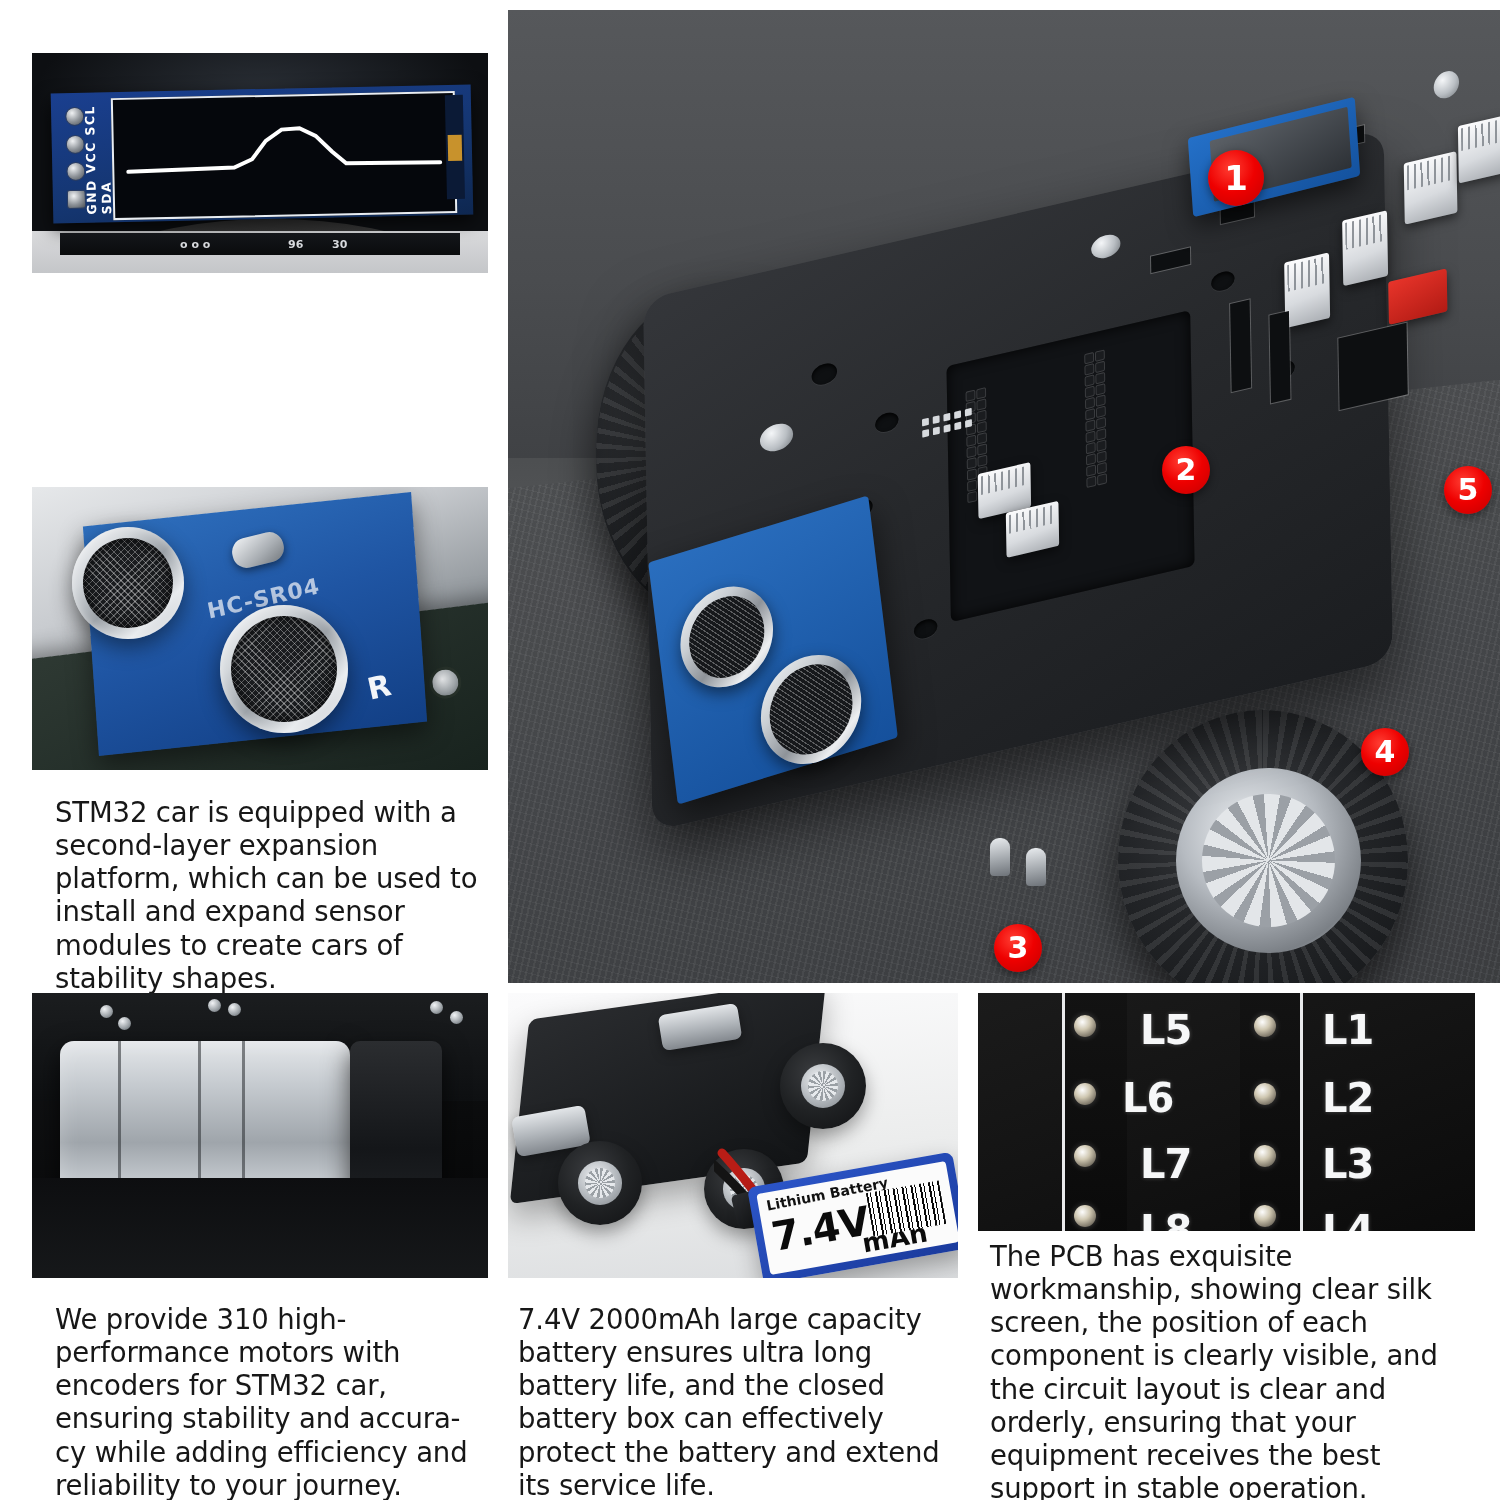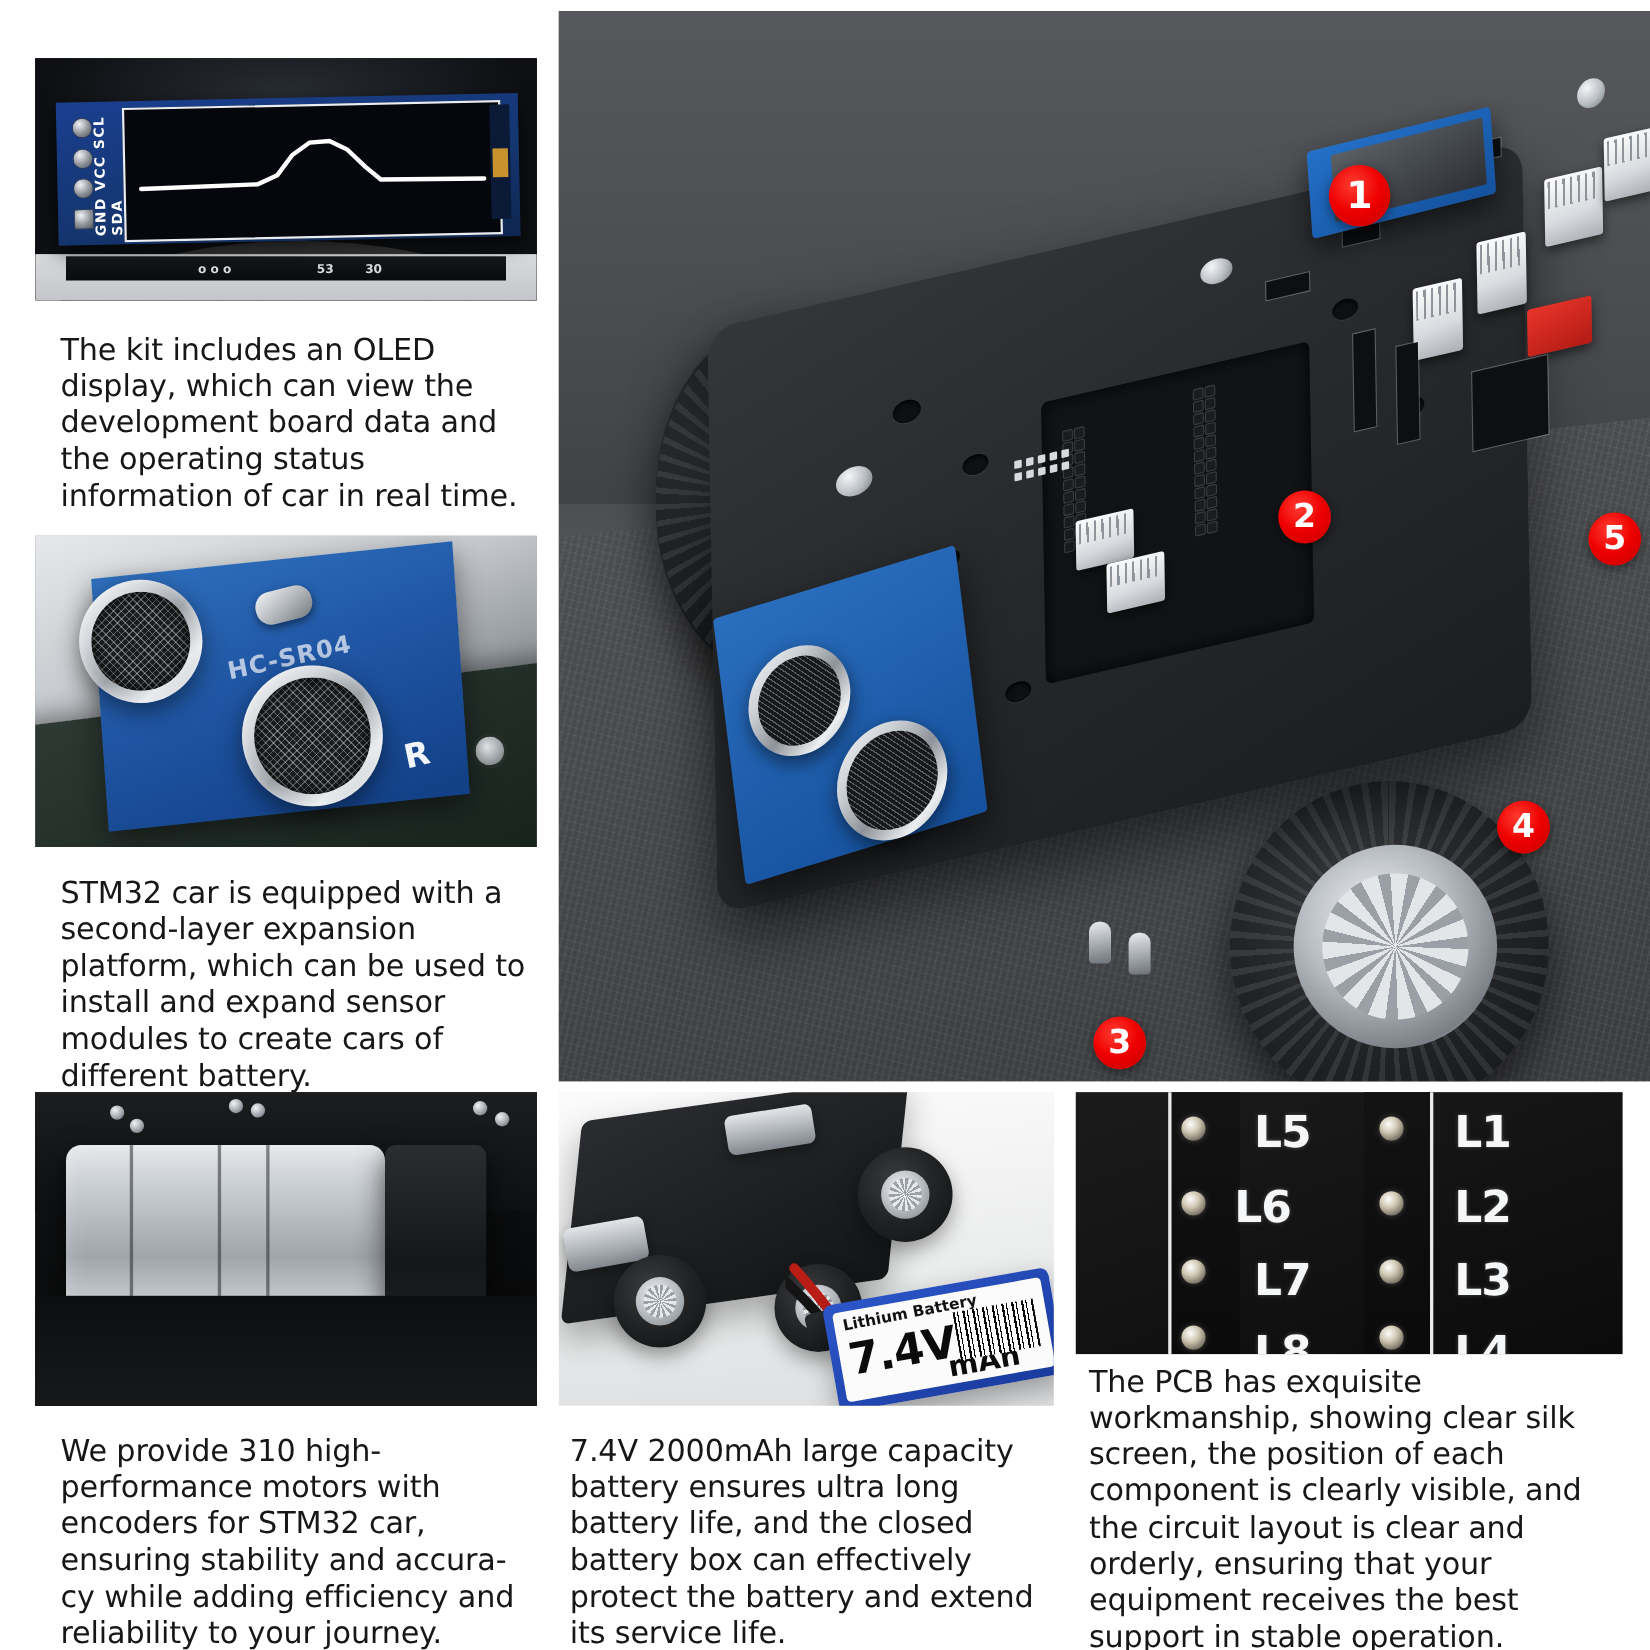--- a/index.html
+++ b/index.html
@@ -250,26 +250,25 @@
         <svg class="oled-wave" viewBox="0 0 340 118" preserveAspectRatio="none">
           <path d="M14 72 L120 70 L138 62 L152 44 L168 33 L186 32 L202 40 L218 56 L232 68 L326 69" fill="none" stroke="#ffffff" stroke-width="4" stroke-linecap="round"></path>
         </svg>
       </div>
 
       <div class="oled-fpc"></div>
     </div>
 
     <div class="oled-bottomstrip">
       <span class="silk" style="left:120px;top:5px;">o o o</span>
-      <span class="silk" style="left:228px;top:5px;">53</span>
+      <span class="silk" style="left:228px;top:5px;">96</span>
       <span class="silk" style="left:272px;top:5px;">30</span>
     </div>
   </div>
 
-  <div class="caption" style="left:55px;top:302px;width:432px;">The kit includes an OLED display, which can view the development board data and the operating status information of car in real time.</div>
 
   <div class="photo" id="ultra-photo">
     <div class="ultra-bg"></div>
 
     <div class="ultra-pcbdark">
       <span class="hole" style="left:128px;top:52px;"></span>
       <span class="hole" style="left:330px;top:38px;"></span>
       <span class="hole" style="left:440px;top:58px;"></span>
     </div>
 
@@ -280,21 +279,21 @@
 
     <div class="transducer" style="left:40px;top:40px;width:112px;height:112px;">
         <span class="mesh"></span>
       </div>
     <div class="transducer" style="left:188px;top:118px;width:128px;height:128px;">
         <span class="mesh"></span>
       </div>
     <div class="crystal" style="left:200px;top:48px;"></div>
   </div>
 
-  <div class="caption" style="left:55px;top:796px;width:432px;">STM32 car is equipped with a second-layer expansion platform, which can be used to install and expand sensor modules to create cars of different battery.</div>
+  <div class="caption" style="left:55px;top:796px;width:432px;">STM32 car is equipped with a second-layer expansion platform, which can be used to install and expand sensor modules to create cars of stability shapes.</div>
 
   <div class="photo" id="hero-photo">
     <div class="hero-bg"></div>
     <div class="hero-wall"></div>
     <div class="hero-floor"></div>
 
     <div class="tyre" style="left:88px;top:280px;width:250px;height:330px;border-radius:48%;">
         <span class="tread"></span>
       </div>
     <div class="tyre" style="left:610px;top:700px;width:290px;height:300px;">

